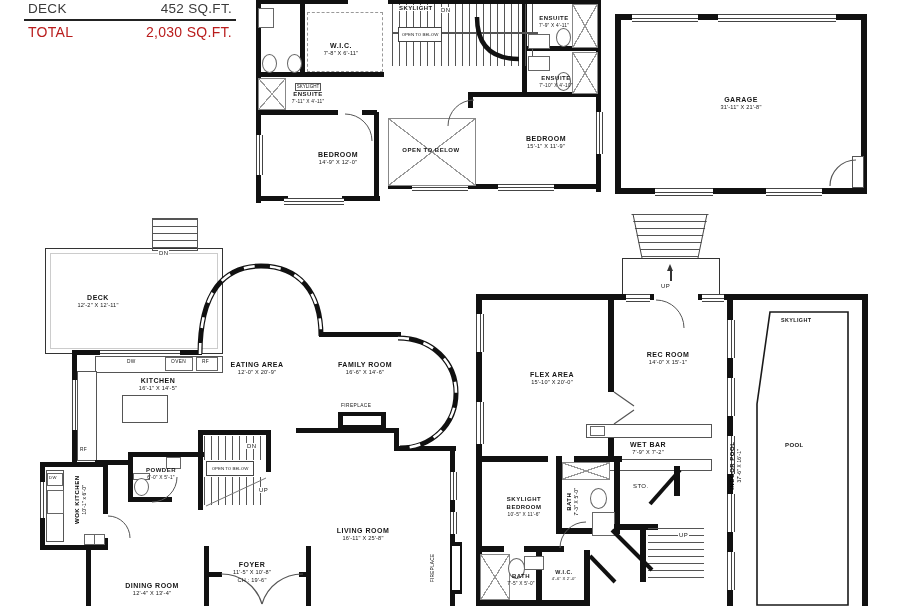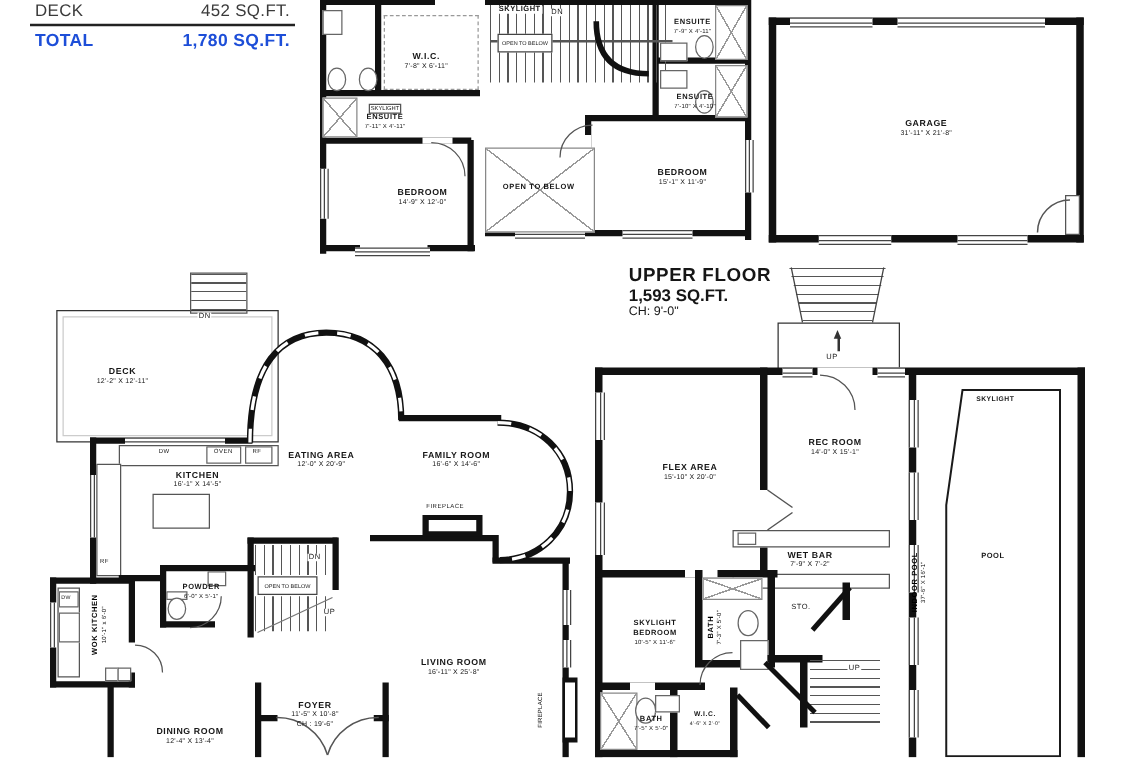--- a/index.html
+++ b/index.html
@@ -29,21 +29,21 @@
   .dm.sm{font-size:4.8px;}
   .tag{font-size:4.6px;border:1px solid #555;padding:0 1px;background:#fff;white-space:nowrap;}
   .wrap{white-space:normal;}
   .txt{position:absolute;font-size:6px;font-weight:600;letter-spacing:.4px;color:#161616;white-space:nowrap;z-index:6;background:#fff;padding:0 1px;}
   .boxl{position:absolute;border:1px solid #444;background:#fff;font-size:4.4px;line-height:1.15;text-align:center;
         color:#222;display:flex;align-items:center;justify-content:center;z-index:6;}
   .vwrap{position:absolute;display:flex;align-items:center;justify-content:center;z-index:6;}
   .vrot{transform:rotate(-90deg);display:flex;flex-direction:column;align-items:center;line-height:1.25;text-align:center;}
   .summary{position:absolute;left:24px;top:0;width:212px;z-index:6;}
   .srow{display:flex;justify-content:space-between;font-size:13.5px;color:#3a3a3a;letter-spacing:.3px;padding:1px 4px;}
-  .srow.total{font-weight:700;color:#1d4ed8;font-size:14px;}
+  .srow.total{font-weight:400;color:#b91c1c;font-size:14px;}
   .sdiv{height:2px;background:#222;margin:2px 0;}
   .ftitle{position:absolute;left:503px;top:212px;color:#161616;z-index:6;}
   .ft1{font-size:15px;font-weight:600;letter-spacing:.5px;}
   .ft2{font-size:13.5px;font-weight:600;}
   .ft3{font-size:10px;font-weight:500;}
   .arrow{position:absolute;width:0;height:0;border-left:3px solid transparent;border-right:3px solid transparent;border-bottom:7px solid #333;z-index:6;}
   svg.arcs{position:absolute;left:0;top:0;z-index:4;}
 </style>
 </head>
 <body>
@@ -51,21 +51,21 @@
 <div id="canvas">
 
   <div class="summary">
     <div class="srow">
       <span>DECK</span>
       <span>452 SQ.FT.</span>
     </div>
     <div class="sdiv"></div>
     <div class="srow total">
       <span>TOTAL</span>
-      <span>1,780 SQ.FT.</span>
+      <span>2,030 SQ.FT.</span>
     </div>
   </div>
 
   <i class="w" style="left:256px;top:0;width:92px;height:4px"></i>
   <i class="w" style="left:388px;top:0;width:212px;height:4px"></i>
   <i class="w" style="left:256px;top:0;width:5px;height:203px"></i>
   <i class="winv" style="left:256px;top:135px;width:5px;height:40px"></i>
   <i class="w" style="left:596px;top:0;width:5px;height:192px"></i>
   <i class="winv" style="left:596px;top:112px;width:5px;height:42px"></i>
   <i class="w" style="left:300px;top:0;width:5px;height:74px"></i>
@@ -277,25 +277,20 @@
   </div>
   <div class="lbl" style="left:498px;top:130px;width:96px;height:24px">
     <span class="nm">BEDROOM</span>
     <span class="dm">15'-1" X 11'-9"</span>
   </div>
   <div class="lbl" style="left:691px;top:90px;width:100px;height:26px">
     <span class="nm">GARAGE</span>
     <span class="dm">31'-11" X 21'-8"</span>
   </div>
 
-  <div class="ftitle">
-    <div class="ft1">UPPER FLOOR</div>
-    <div class="ft2">1,593 SQ.FT.</div>
-    <div class="ft3">CH: 9'-0"</div>
-  </div>
   <div class="txt" style="left:660px;top:283px;font-weight:400">UP</div>
 
   <div class="lbl" style="left:52px;top:290px;width:92px;height:22px">
     <span class="nm">DECK</span>
     <span class="dm">12'-2" X 12'-11"</span>
   </div>
   <div class="txt" style="left:158px;top:250px;font-weight:400">DN</div>
   <div class="lbl" style="left:212px;top:358px;width:90px;height:20px">
     <span class="nm">EATING AREA</span>
     <span class="dm">12'-0" X 20'-9"</span>

